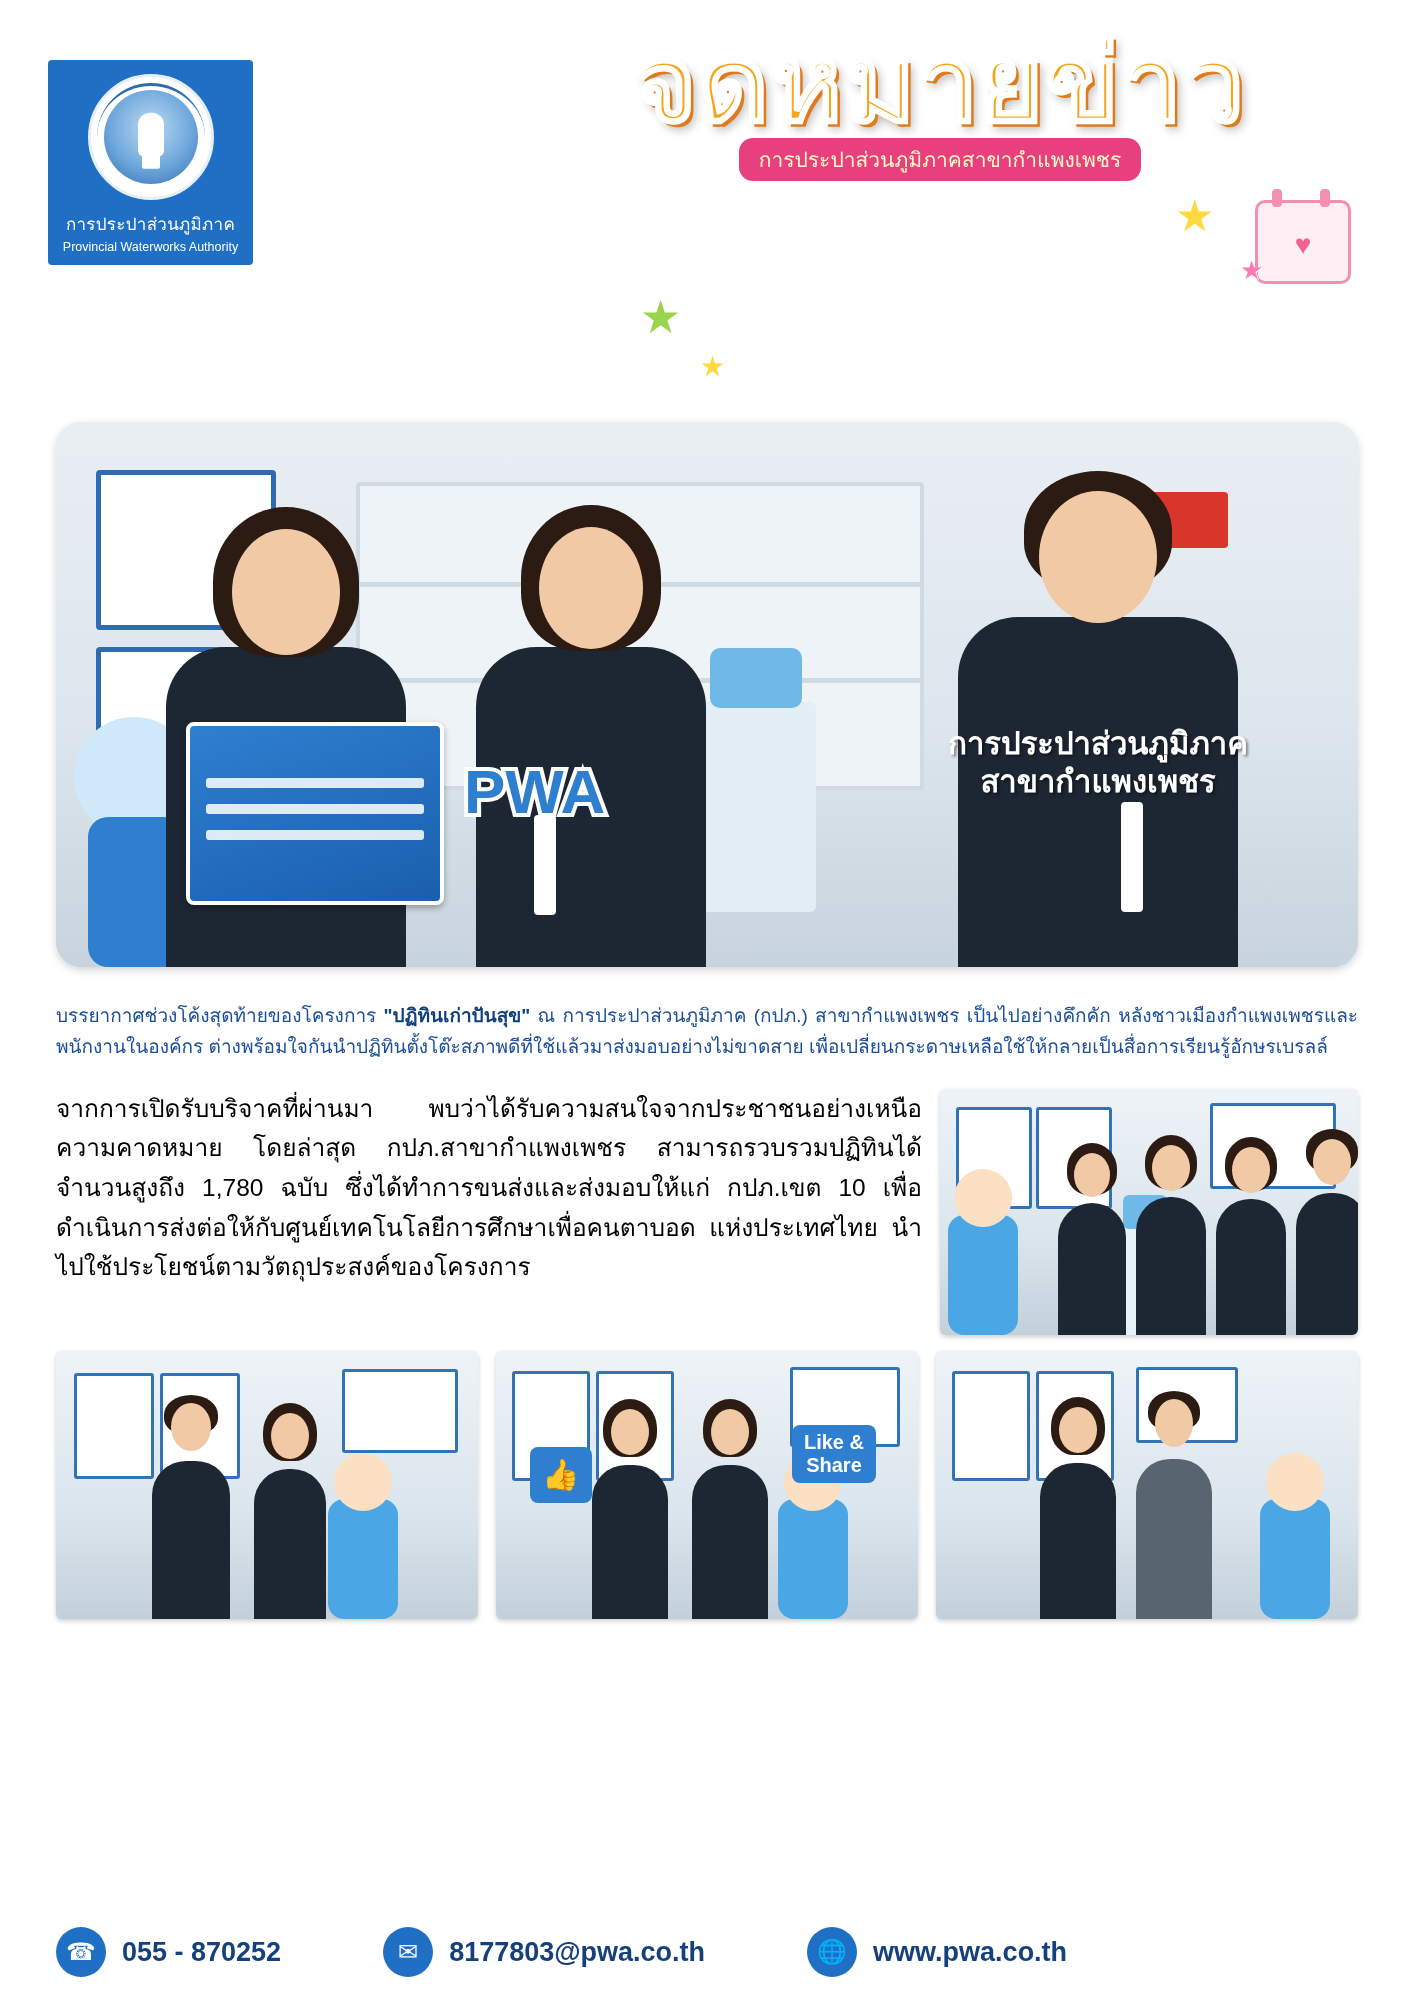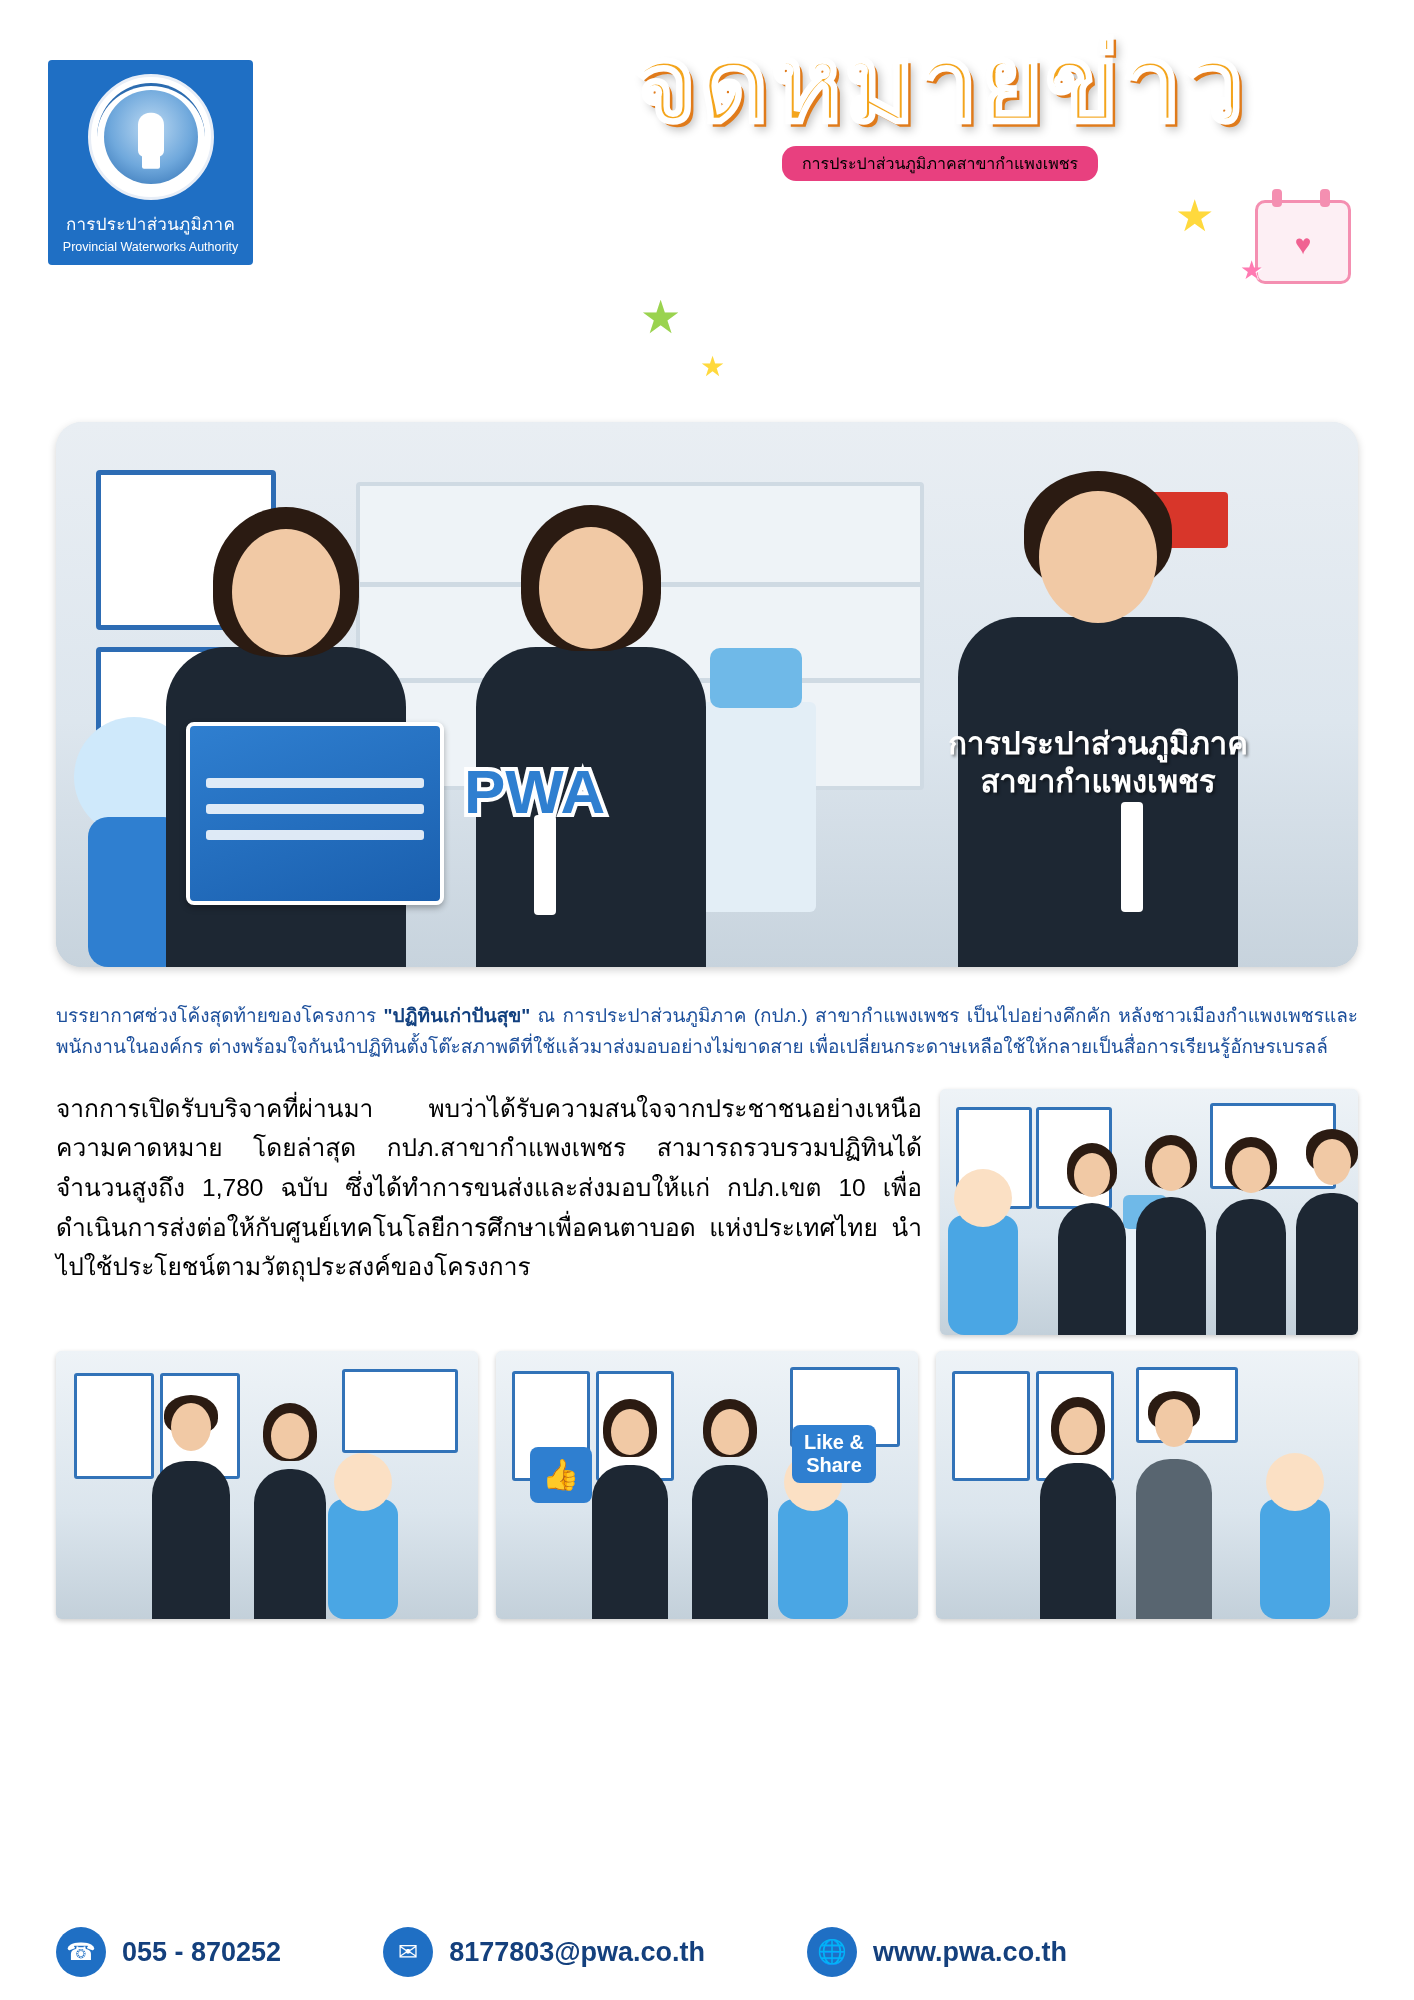--- a/index.html
+++ b/index.html
@@ -116,24 +116,24 @@
   }
   .sub-title2{
     margin-top:2px;
     font-size:42px;
     font-weight:bold;
     color:#7e57c2;
     text-shadow:2px 2px 0 #ffffff;
   }
   .badge-branch{
     display:inline-block;
-    margin-top:8px;
+    margin-top:0;
     background:#e8407f;
-    color:#000000;
-    font-size:16px;
+    color:#fef9c3;
+    font-size:21px;
     padding:5px 20px;
     border-radius:14px;
   }
   .deco-star{
     position:absolute;
     color:#ffd93d;
     font-size:40px;
     text-shadow:1px 1px 0 #fff;
   }
   .deco-star.s1{left:640px;top:290px;font-size:46px;color:#9ad34f;}

